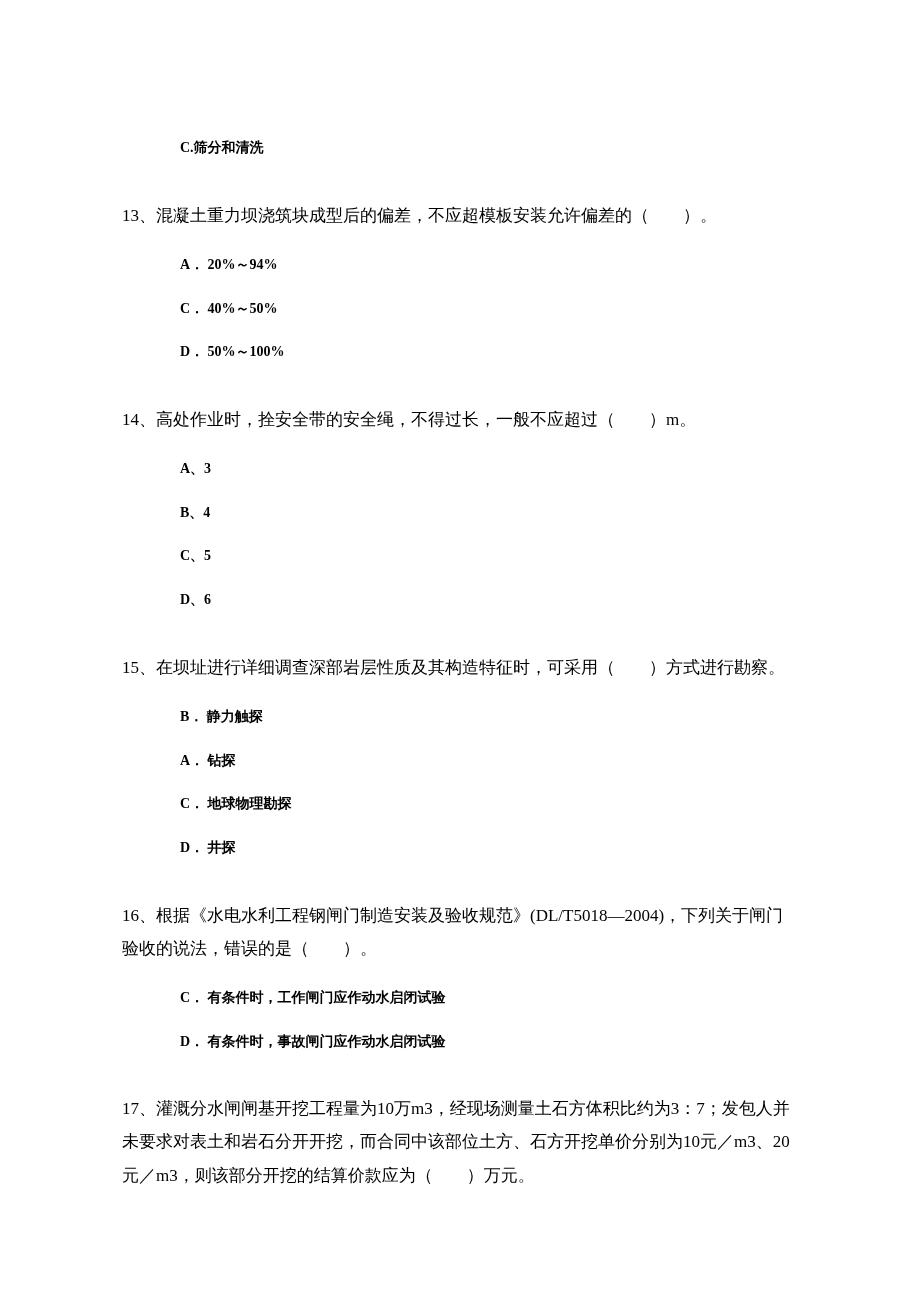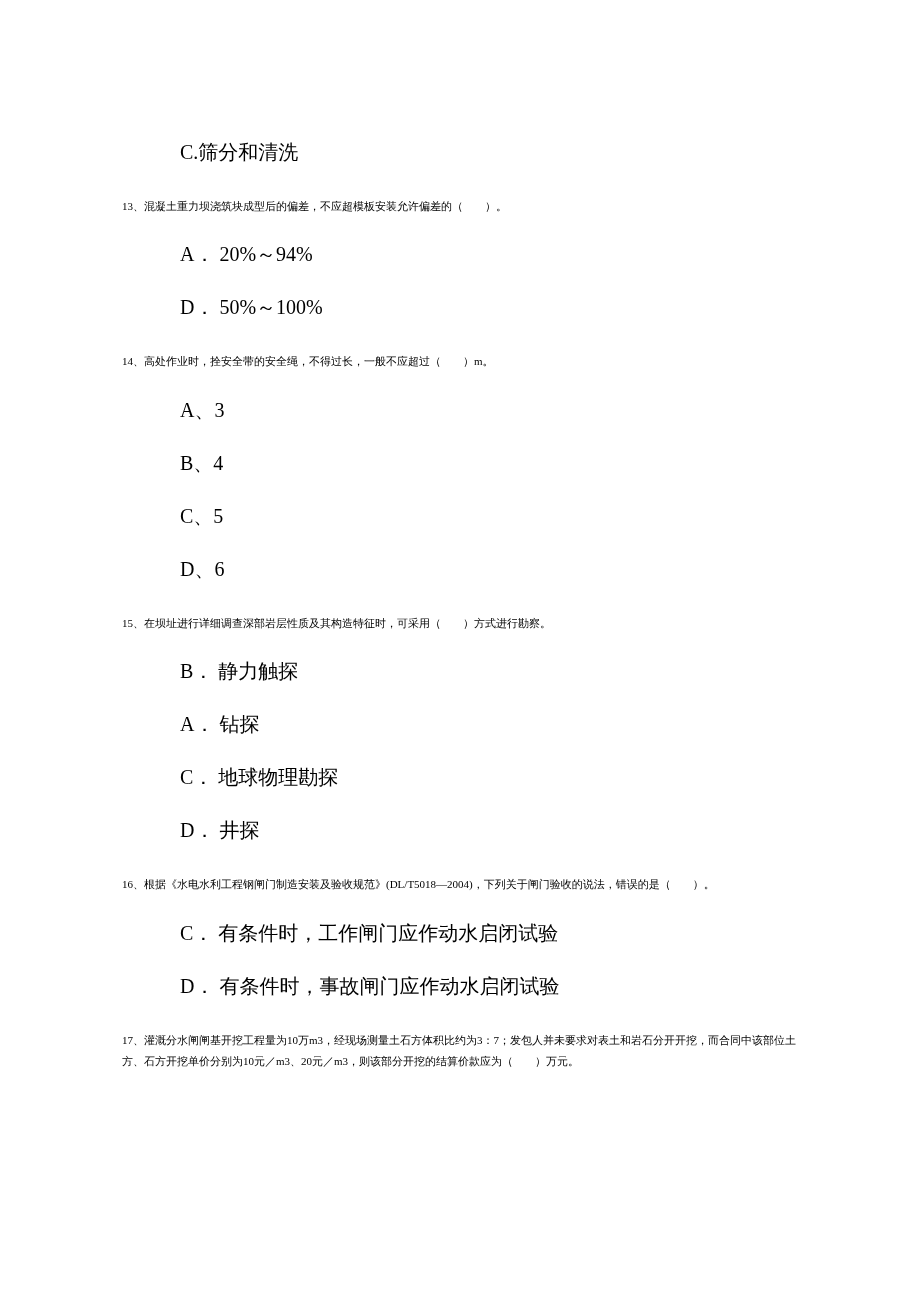--- a/index.html
+++ b/index.html
@@ -14,38 +14,40 @@
     box-sizing: border-box;
     width: 920px;
     color: #000;
     font-size: 15.5px;
     line-height: 1.55;
   }
   .option-line {
     padding-left: 58px;
     margin-top: 22px;
     margin-bottom: 22px;
-    font-size: 20px;
+    font-size: 14px;
+    font-weight: bold;
   }
   .question-line {
-    margin-top: 28px;
+    margin-top: 40px;
     margin-bottom: 22px;
-    font-size: 11px;
+    font-size: 17px;
     line-height: 1.95;
   }
 </style>
 </head>
 <body>
 
 <div class="page">
 
   <div class="option-line">C.筛分和清洗</div>
 
   <div class="question-line">13、混凝土重力坝浇筑块成型后的偏差，不应超模板安装允许偏差的（　　）。</div>
   <div class="option-line">A． 20%～94%</div>
+  <div class="option-line">C． 40%～50%</div>
   <div class="option-line">D． 50%～100%</div>
 
   <div class="question-line">14、高处作业时，拴安全带的安全绳，不得过长，一般不应超过（　　）m。</div>
   <div class="option-line">A、3</div>
   <div class="option-line">B、4</div>
   <div class="option-line">C、5</div>
   <div class="option-line">D、6</div>
 
   <div class="question-line">15、在坝址进行详细调查深部岩层性质及其构造特征时，可采用（　　）方式进行勘察。</div>
   <div class="option-line">B． 静力触探</div>

